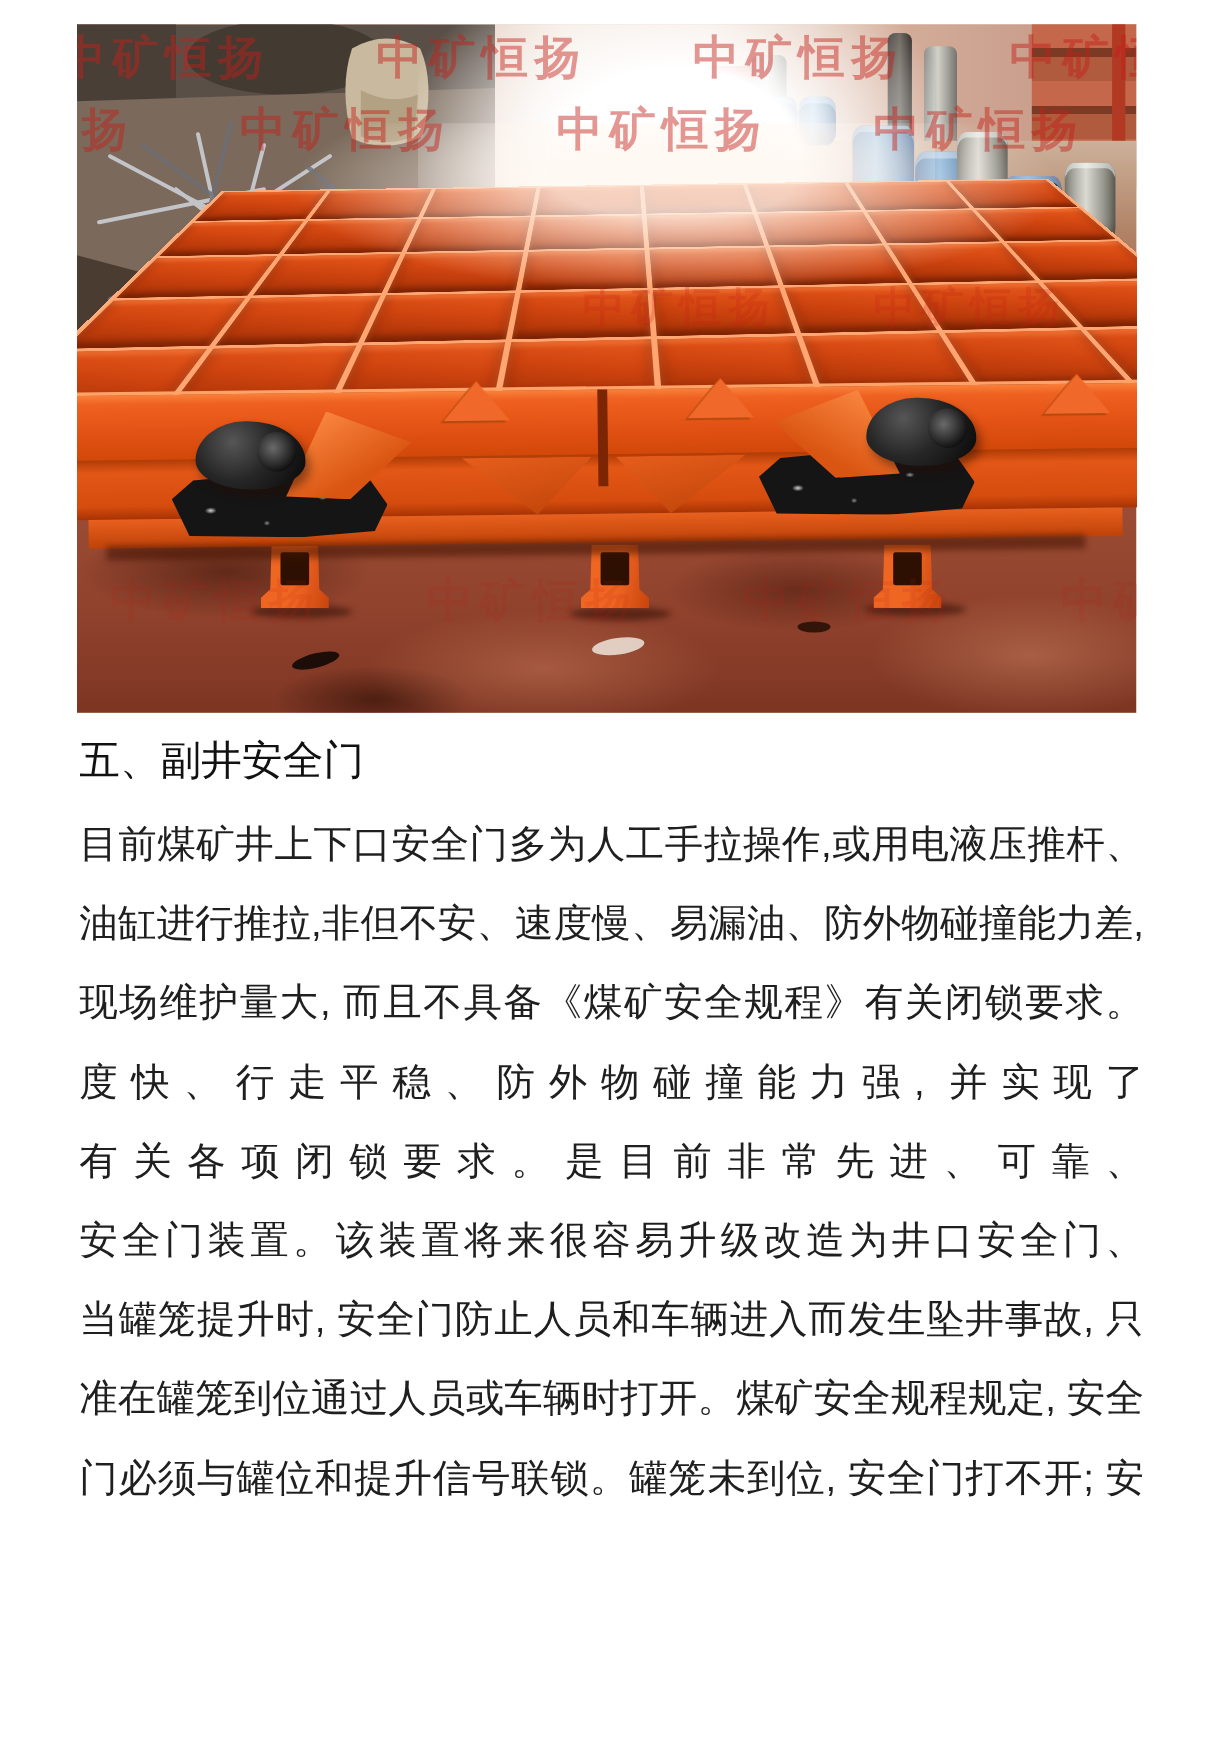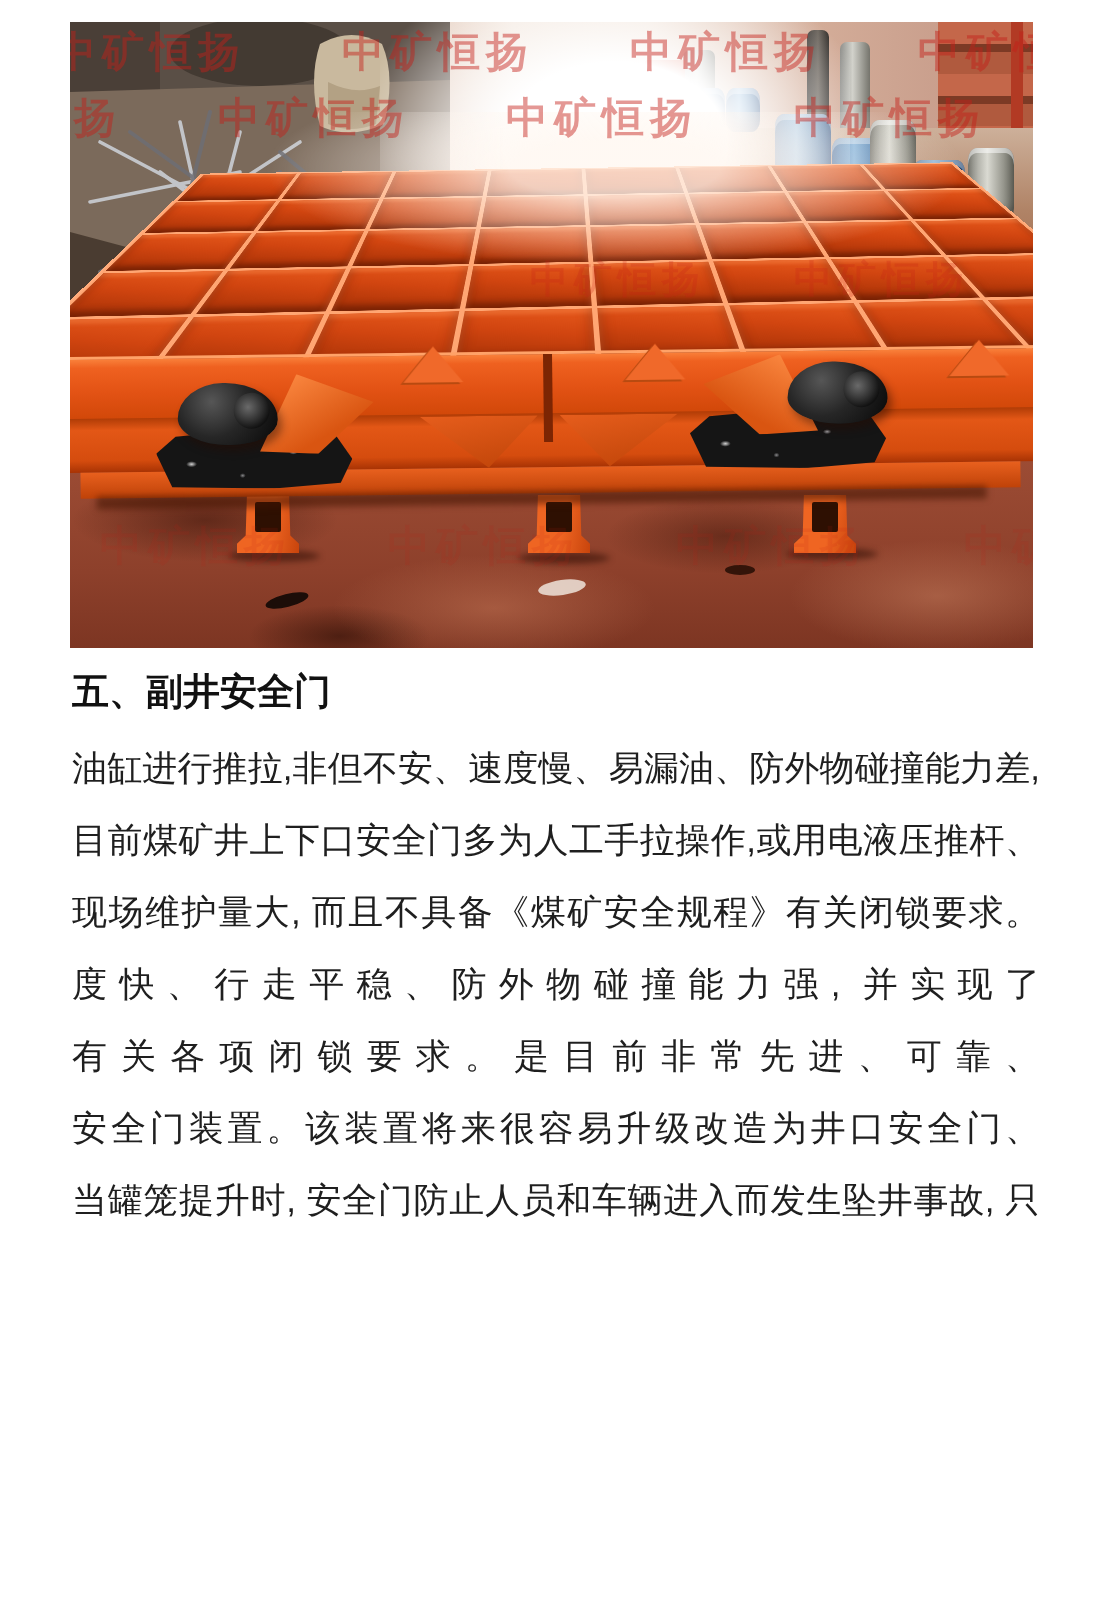--- a/index.html
+++ b/index.html
@@ -119,21 +119,21 @@
   
   .wm{position:absolute;z-index:30;white-space:nowrap;font-weight:700;font-size:42px;
       letter-spacing:6px;color:rgba(196,30,24,.46);}
   .wm1{left:-16px;top:2px;}
   .wm2{left:-140px;top:68px;}
   .wm3{left:460px;top:232px;font-size:38px;opacity:.5;}
   .wm4{left:30px;top:496px;opacity:.26;}
 
   
   .article{position:absolute;left:72px;top:670px;width:968px;color:#1f1f1f;}
-  .heading{margin:0;font-size:37px;line-height:44px;font-weight:700;color:#111;}
+  .heading{margin:0;font-size:37px;line-height:44px;font-weight:400;color:#111;}
   .lines{margin-top:18px;}
   .line{font-size:35px;line-height:72px;height:72px;overflow:hidden;
         text-align:justify;text-align-last:justify;word-break:keep-all;}
   .line.end{text-align-last:left;}
 </style>
 </head>
 <body>
 
 <div class="page">
 
@@ -281,22 +281,24 @@
 
     <div class="wm wm1">中矿恒扬　　中矿恒扬　　中矿恒扬　　中矿恒扬</div>
     <div class="wm wm2">中矿恒扬　　中矿恒扬　　中矿恒扬　　中矿恒扬</div>
     <div class="wm wm3">中矿恒扬　　中矿恒扬　　中矿恒扬　　中矿恒扬</div>
     <div class="wm wm4">中矿恒扬　　中矿恒扬　　中矿恒扬　　中矿恒扬</div>
   </figure>
 
   <main class="article">
     <h2 class="heading">五、副井安全门</h2>
     <div class="lines">
+      <div class="line">目前煤矿井上下口安全门多为人工手拉操作,或用电液压推杆、</div>
       <div class="line">油缸进行推拉,非但不安、速度慢、易漏油、防外物碰撞能力差,</div>
-      <div class="line">目前煤矿井上下口安全门多为人工手拉操作,或用电液压推杆、</div>
       <div class="line">现场维护量大, 而且不具备《煤矿安全规程》有关闭锁要求。GAM-</div>
       <div class="line">度快、行走平稳、防外物碰撞能力强, 并实现了《煤矿安全规程》</div>
       <div class="line">有关各项闭锁要求。是目前非常先进、可靠、实用的全闭锁自动</div>
       <div class="line">安全门装置。该装置将来很容易升级改造为井口安全门、摇台、</div>
       <div class="line">当罐笼提升时, 安全门防止人员和车辆进入而发生坠井事故, 只</div>
+      <div class="line">准在罐笼到位通过人员或车辆时打开。煤矿安全规程规定, 安全</div>
+      <div class="line">门必须与罐位和提升信号联锁。罐笼未到位, 安全门打不开; 安</div>
     </div>
   </main>
 </div>
 
 </body></html>

